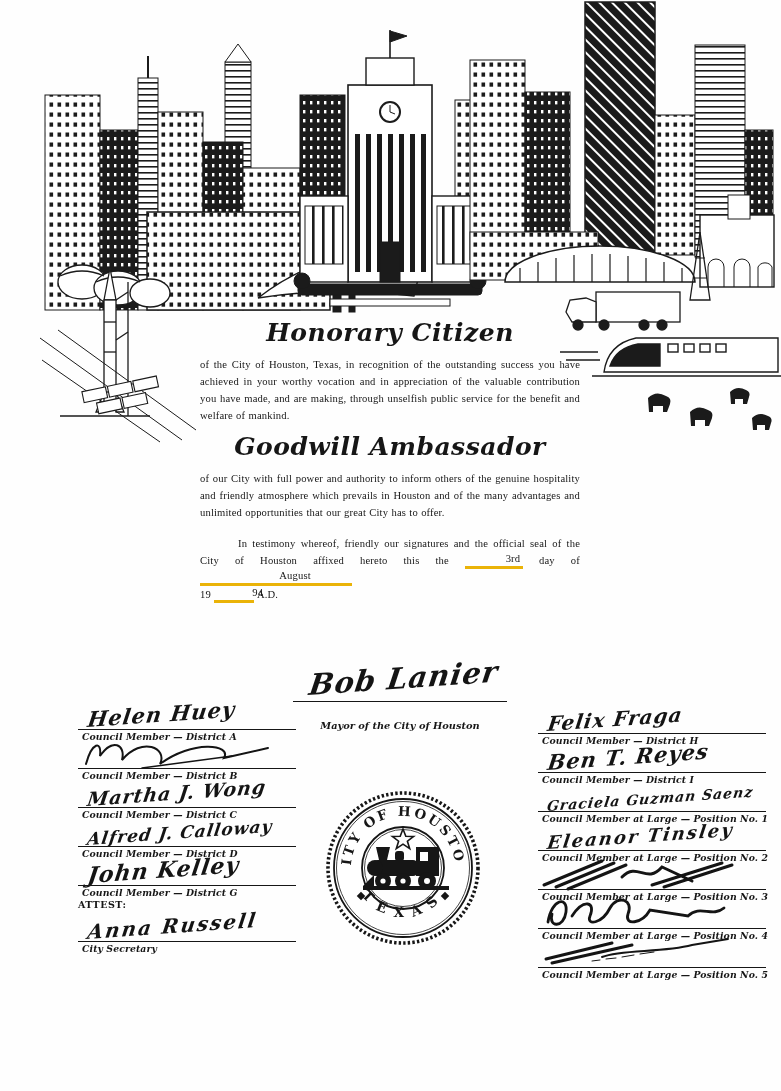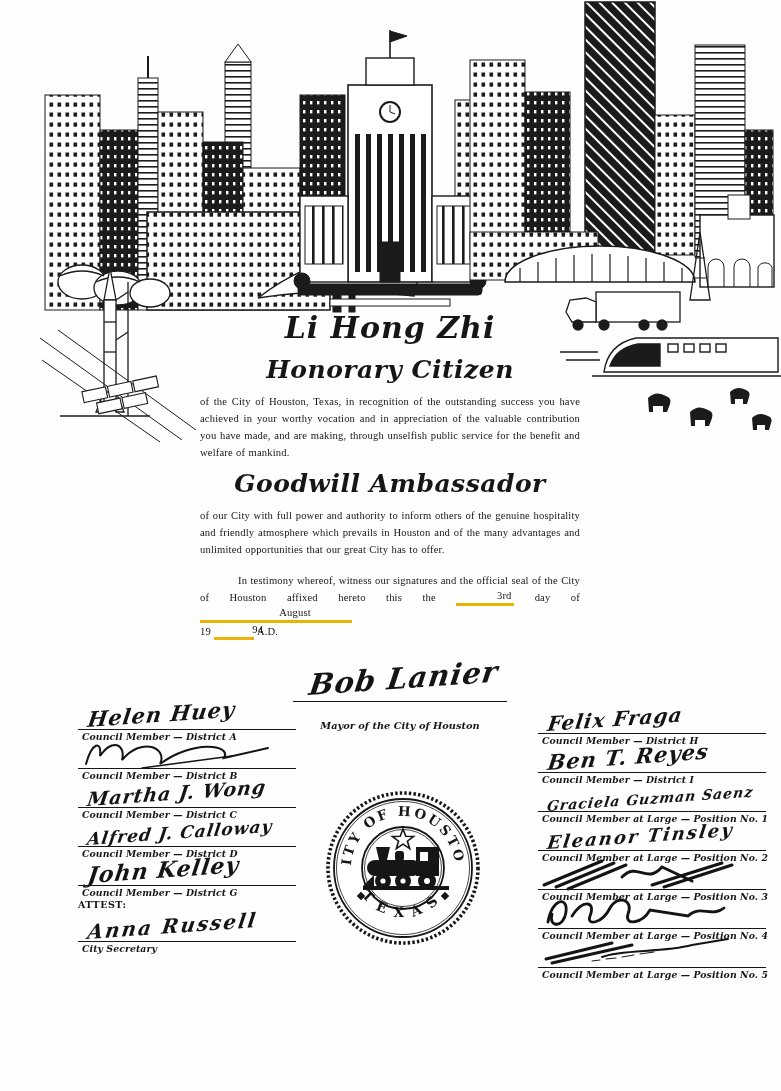--- a/index.html
+++ b/index.html
@@ -210,27 +210,26 @@
       <g fill="#1b1b1b" stroke="none">
         <path d="M648,398 q8,-8 18,-2 q6,2 4,8 l-3,8 l-4,0 l0,-6 l-10,0 l0,6 l-4,0 Z"></path>
         <path d="M690,412 q8,-8 18,-2 q6,2 4,8 l-3,8 l-4,0 l0,-6 l-10,0 l0,6 l-4,0 Z"></path>
         <path d="M730,392 q7,-7 16,-2 q5,2 3,7 l-2,7 l-4,0 l0,-5 l-8,0 l0,5 l-4,0 Z"></path>
         <path d="M752,418 q7,-7 16,-2 q5,2 3,7 l-2,7 l-4,0 l0,-5 l-8,0 l0,5 l-4,0 Z"></path>
       </g>
     </g>
   </svg>
 
   <div id="body-col">
-    <h1 class="recipient">Li Hong Zhi</h1>
     <h2 class="heading">Honorary Citizen</h2>
     <p class="body-par">of the City of Houston, Texas, in recognition of the outstanding success you have achieved in your worthy vocation and in appreciation of the valuable contribution you have made, and are making, through unselfish public service for the benefit and welfare of mankind.</p>
     <h2 class="heading">Goodwill Ambassador</h2>
     <p class="body-par">of our City with full power and authority to inform others of the genuine hospitality and friendly atmosphere which prevails in Houston and of the many advantages and unlimited opportunities that our great City has to offer.</p>
     <p class="body-par indent testimony">
-      <span>In testimony whereof, witness our signatures and the official seal of the City of Houston affixed hereto this the</span>
+      <span>In testimony whereof, friendly our signatures and the official seal of the City of Houston affixed hereto this the</span>
       <span class="blank b-day"><span class="bv">3rd</span></span>
       <span>day of</span>
       <span class="blank b-month"><span class="bv">August</span></span>
       <br>
       <span>19</span>
       <span class="blank b-year"><span class="bv">94</span></span>
       <span>A.D.</span>
     </p>
   </div>
 

